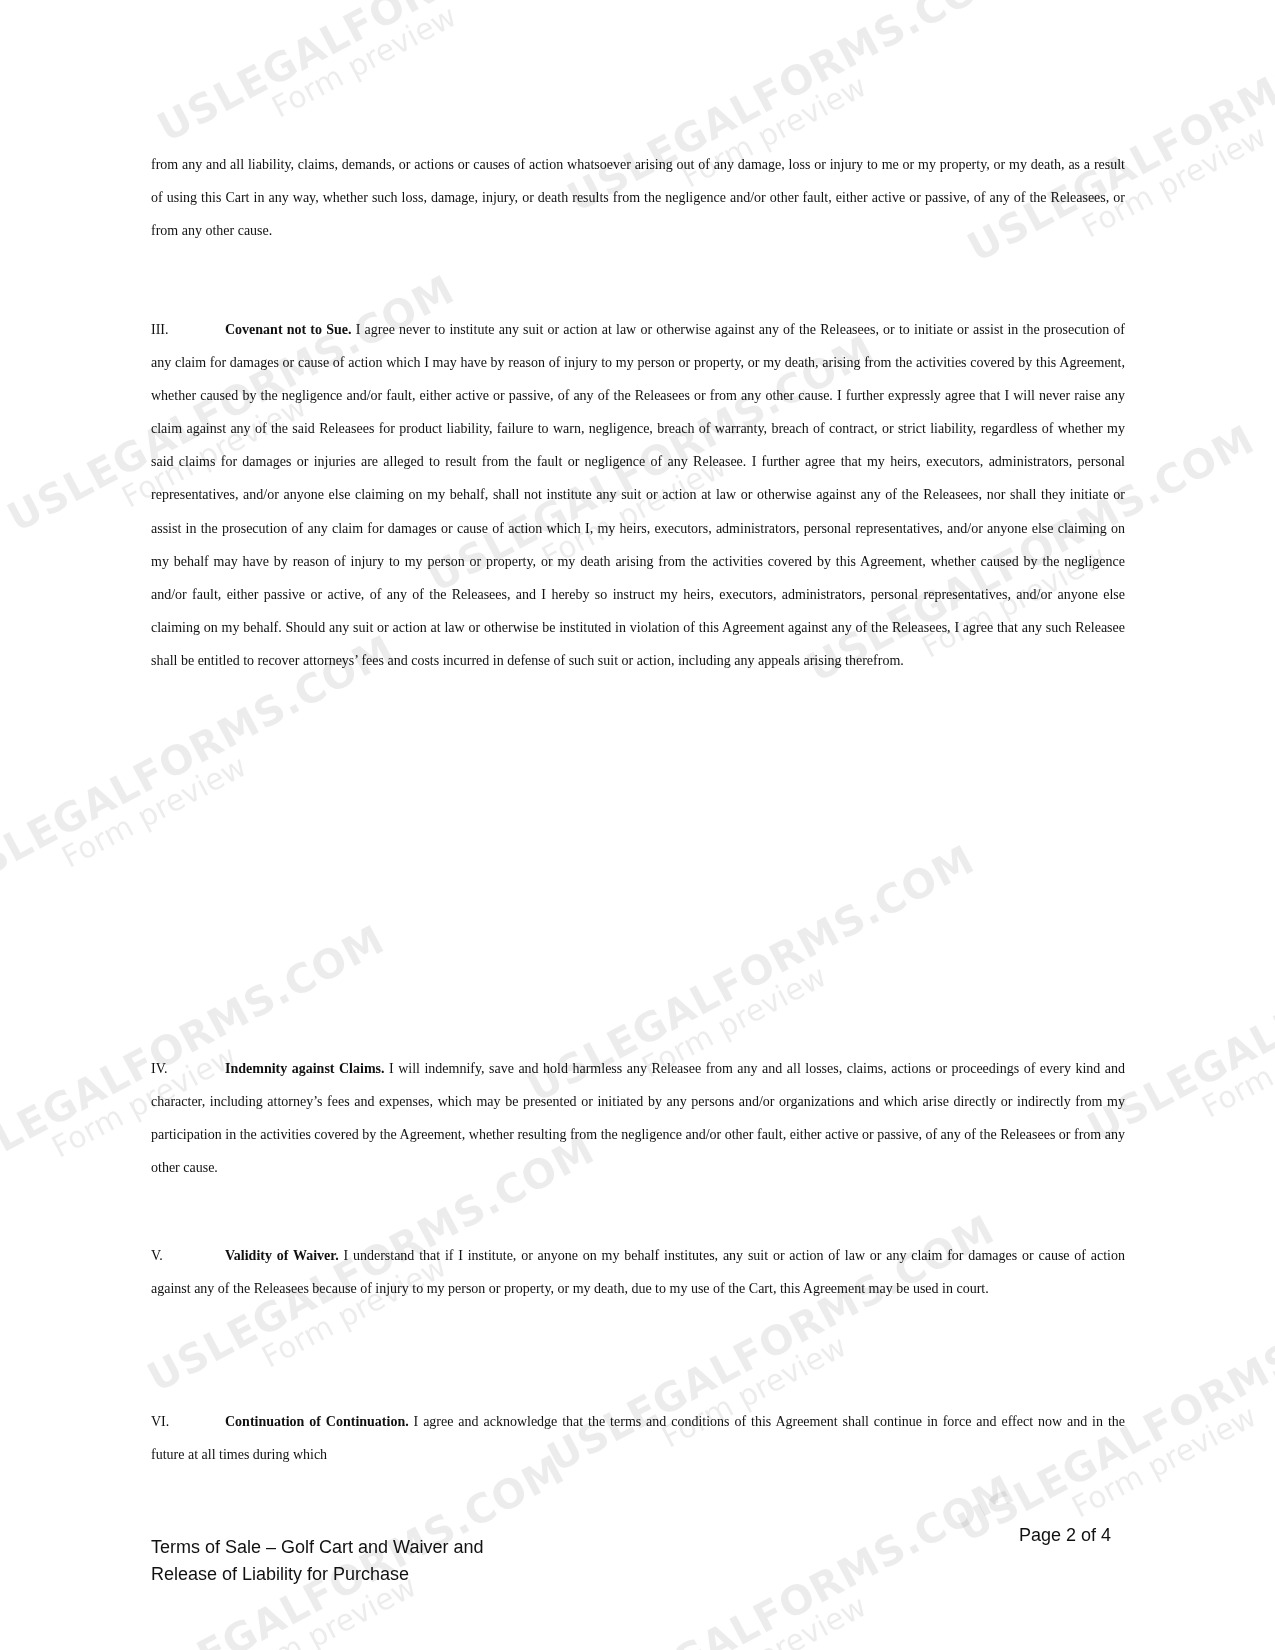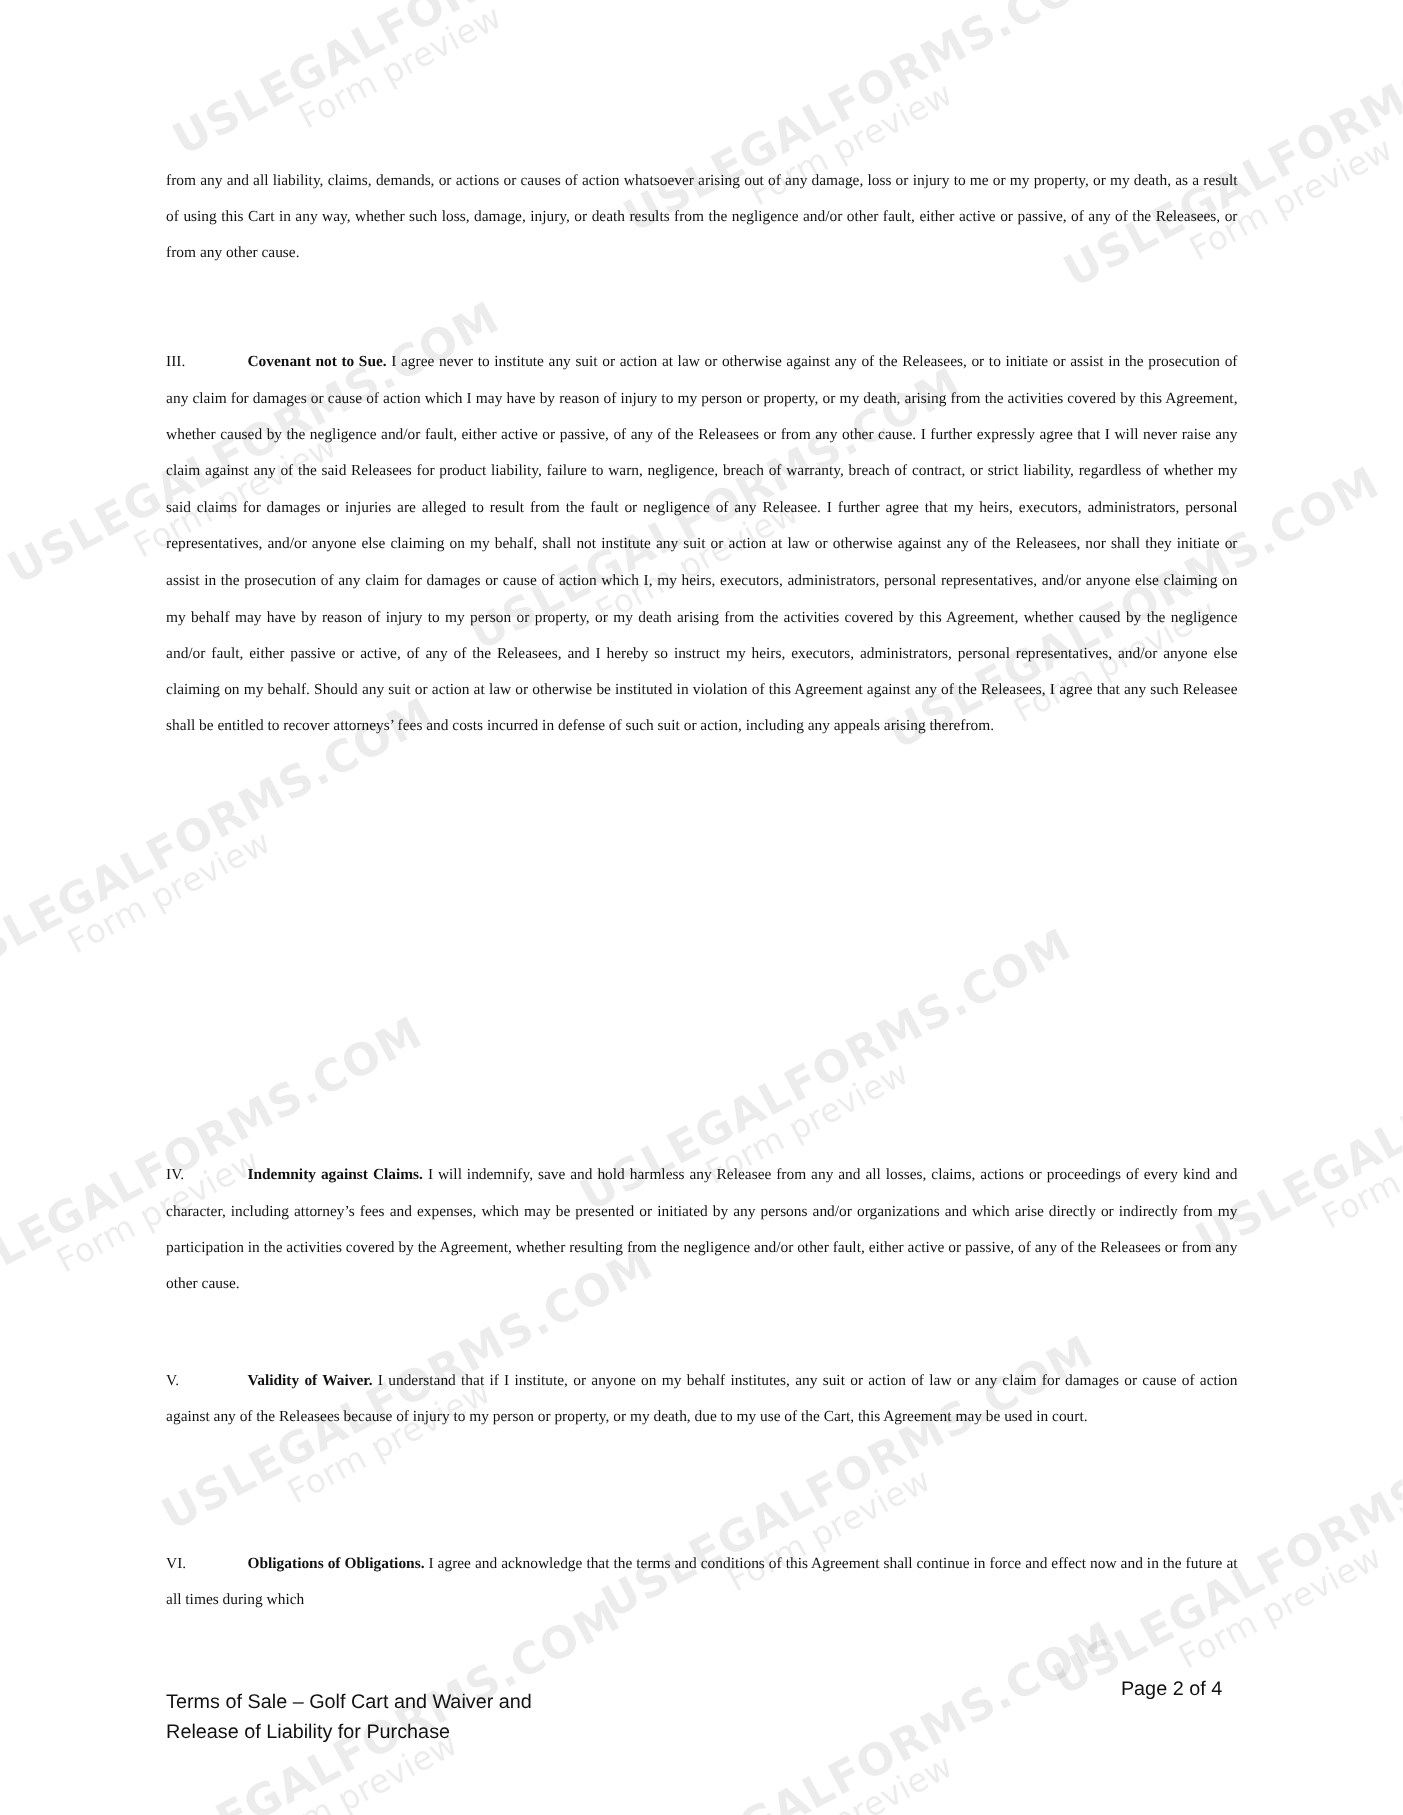--- a/index.html
+++ b/index.html
@@ -100,21 +100,21 @@
 
   <div class="sec body-text" style="top:1008px;margin-top:44px;">
     <p><span class="num">IV.</span><span class="head">Indemnity against Claims.</span><span> I will indemnify, save and hold harmless any Releasee from any and all losses, claims, actions or proceedings of every kind and character, including attorney’s fees and expenses, which may be presented or initiated by any persons and/or organizations and which arise directly or indirectly from my participation in the activities covered by the Agreement, whether resulting from the negligence and/or other fault, either active or passive, of any of the Releasees or from any other cause.</span></p>
   </div>
 
   <div class="sec body-text" style="top:1239px;">
     <p><span class="num">V.</span><span class="head">Validity of Waiver.</span><span>  I understand that if I institute, or anyone on my behalf institutes, any suit or action of law or any claim for damages or cause of action against any of the Releasees because of injury to my person or property, or my death, due to my use of the Cart, this Agreement may be used in court.</span></p>
   </div>
 
   <div class="sec body-text" style="top:1405px;">
-    <p><span class="num">VI.</span><span class="head">Obligations of Obligations.</span><span> I agree and acknowledge that the terms and conditions of this Agreement shall continue in force and effect now and in the future at all times during which</span></p>
+    <p><span class="num">VI.</span><span class="head">Continuation of Continuation.</span><span> I agree and acknowledge that the terms and conditions of this Agreement shall continue in force and effect now and in the future at all times during which</span></p>
   </div>
 
   <div class="footer" style="left:151px;top:1522px;margin-top:12px;">
     <div>Terms of Sale – Golf Cart and Waiver and</div>
     <div>Release of Liability for Purchase</div>
   </div>
   <div class="footer" style="left:1019px;top:1522px;">Page 2 of 4</div>
 
 </div>
 

